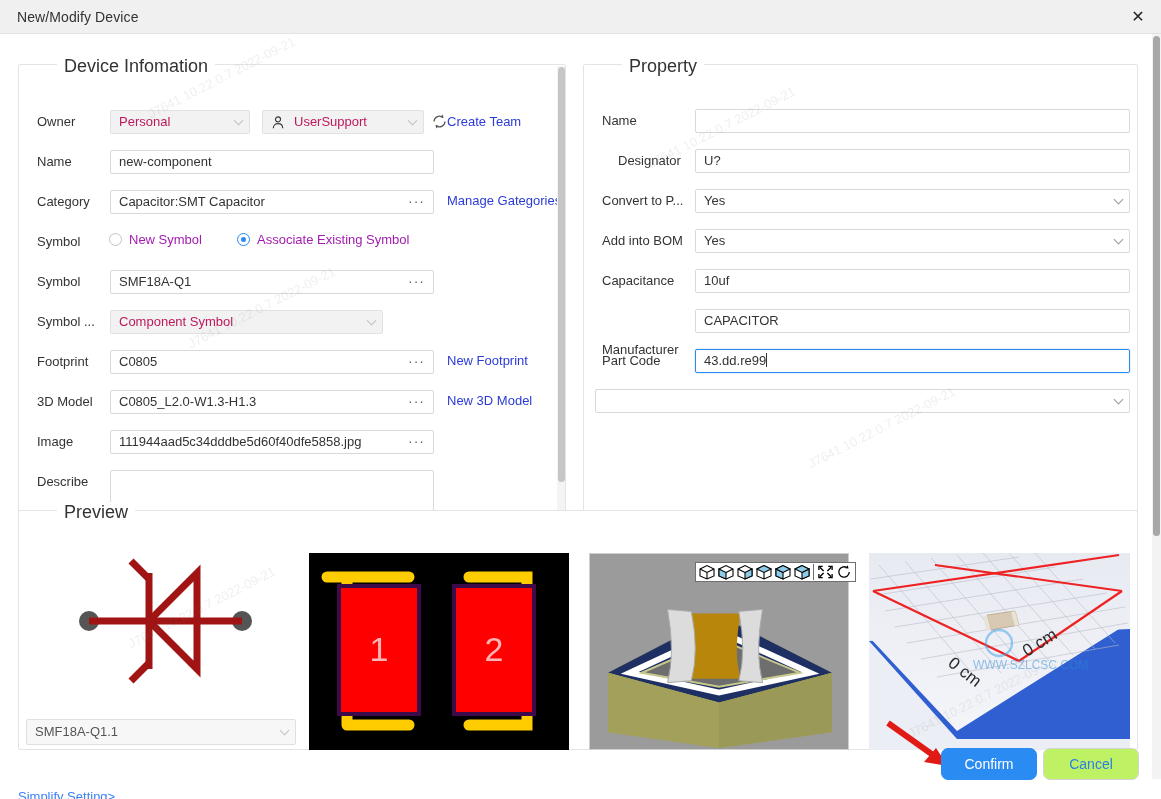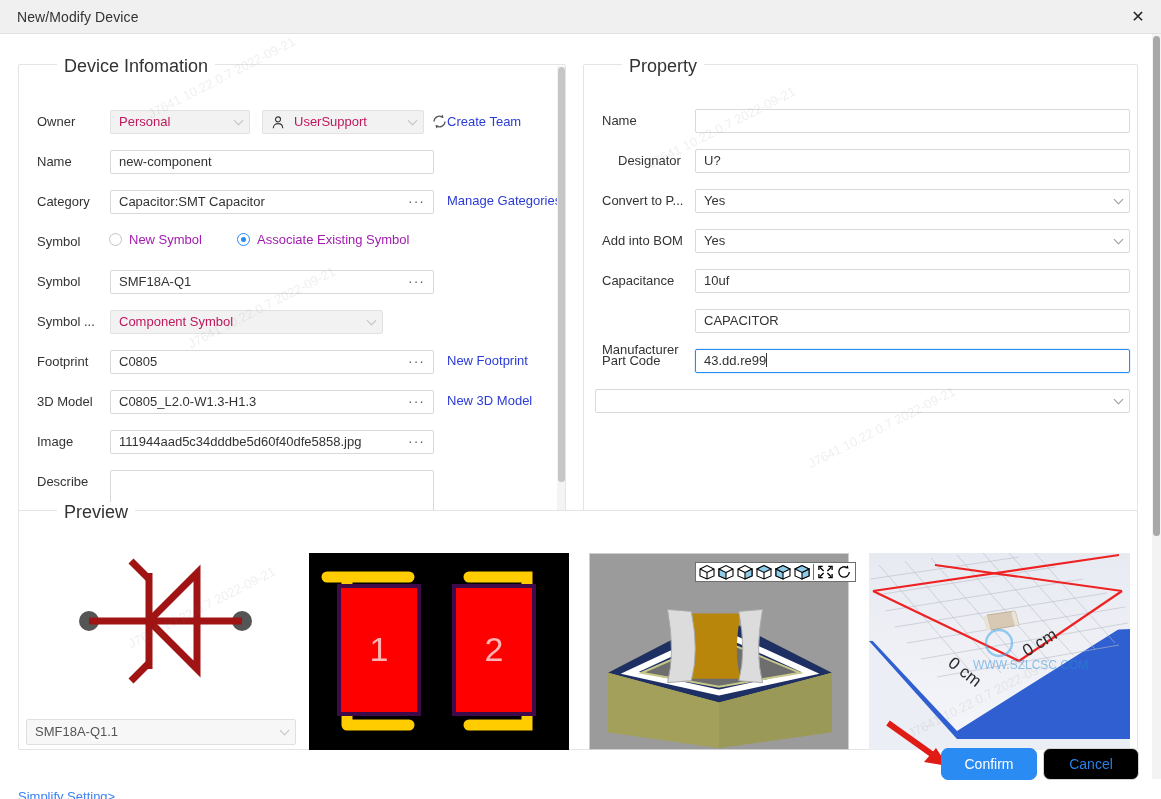--- a/index.html
+++ b/index.html
@@ -240,21 +240,21 @@
     font-size: 14px;
     display: flex; align-items: center; justify-content: center;
     cursor: pointer;
   }
   .btn-confirm {
     background: #2a8bf2; color: #fff;
     border: 1px solid #2a8bf2;
     left: 941px; top: 748px; width: 96px;
   }
   .btn-cancel {
-    background: #000000; color: #2a7fe8;
+    background: #bef264; color: #2a7fe8;
     border: 1px solid #d4d4d4;
     left: 1043px; top: 748px; width: 96px;
   }
   .simplify {
     position: absolute; left: 18px; top: 755px;
     font-size: 13px; color: #3b82f6; cursor: pointer;
   }
   .red-arrow {
     position: absolute; left: 880px; top: 718px;
     width: 90px; height: 56px;

